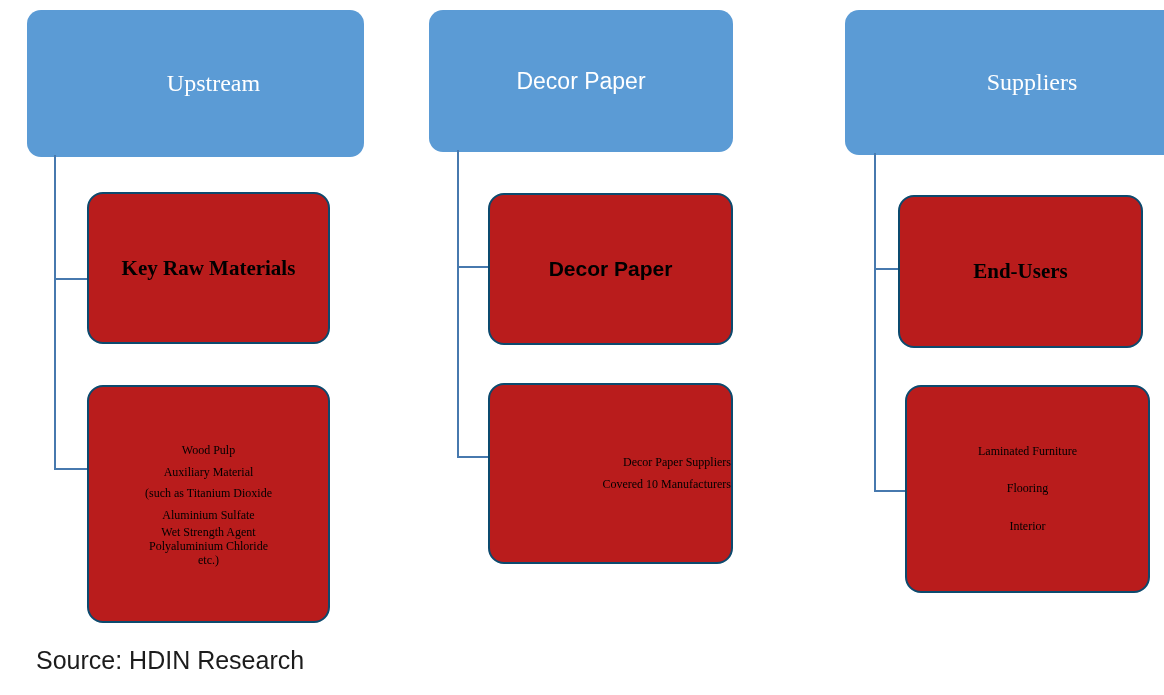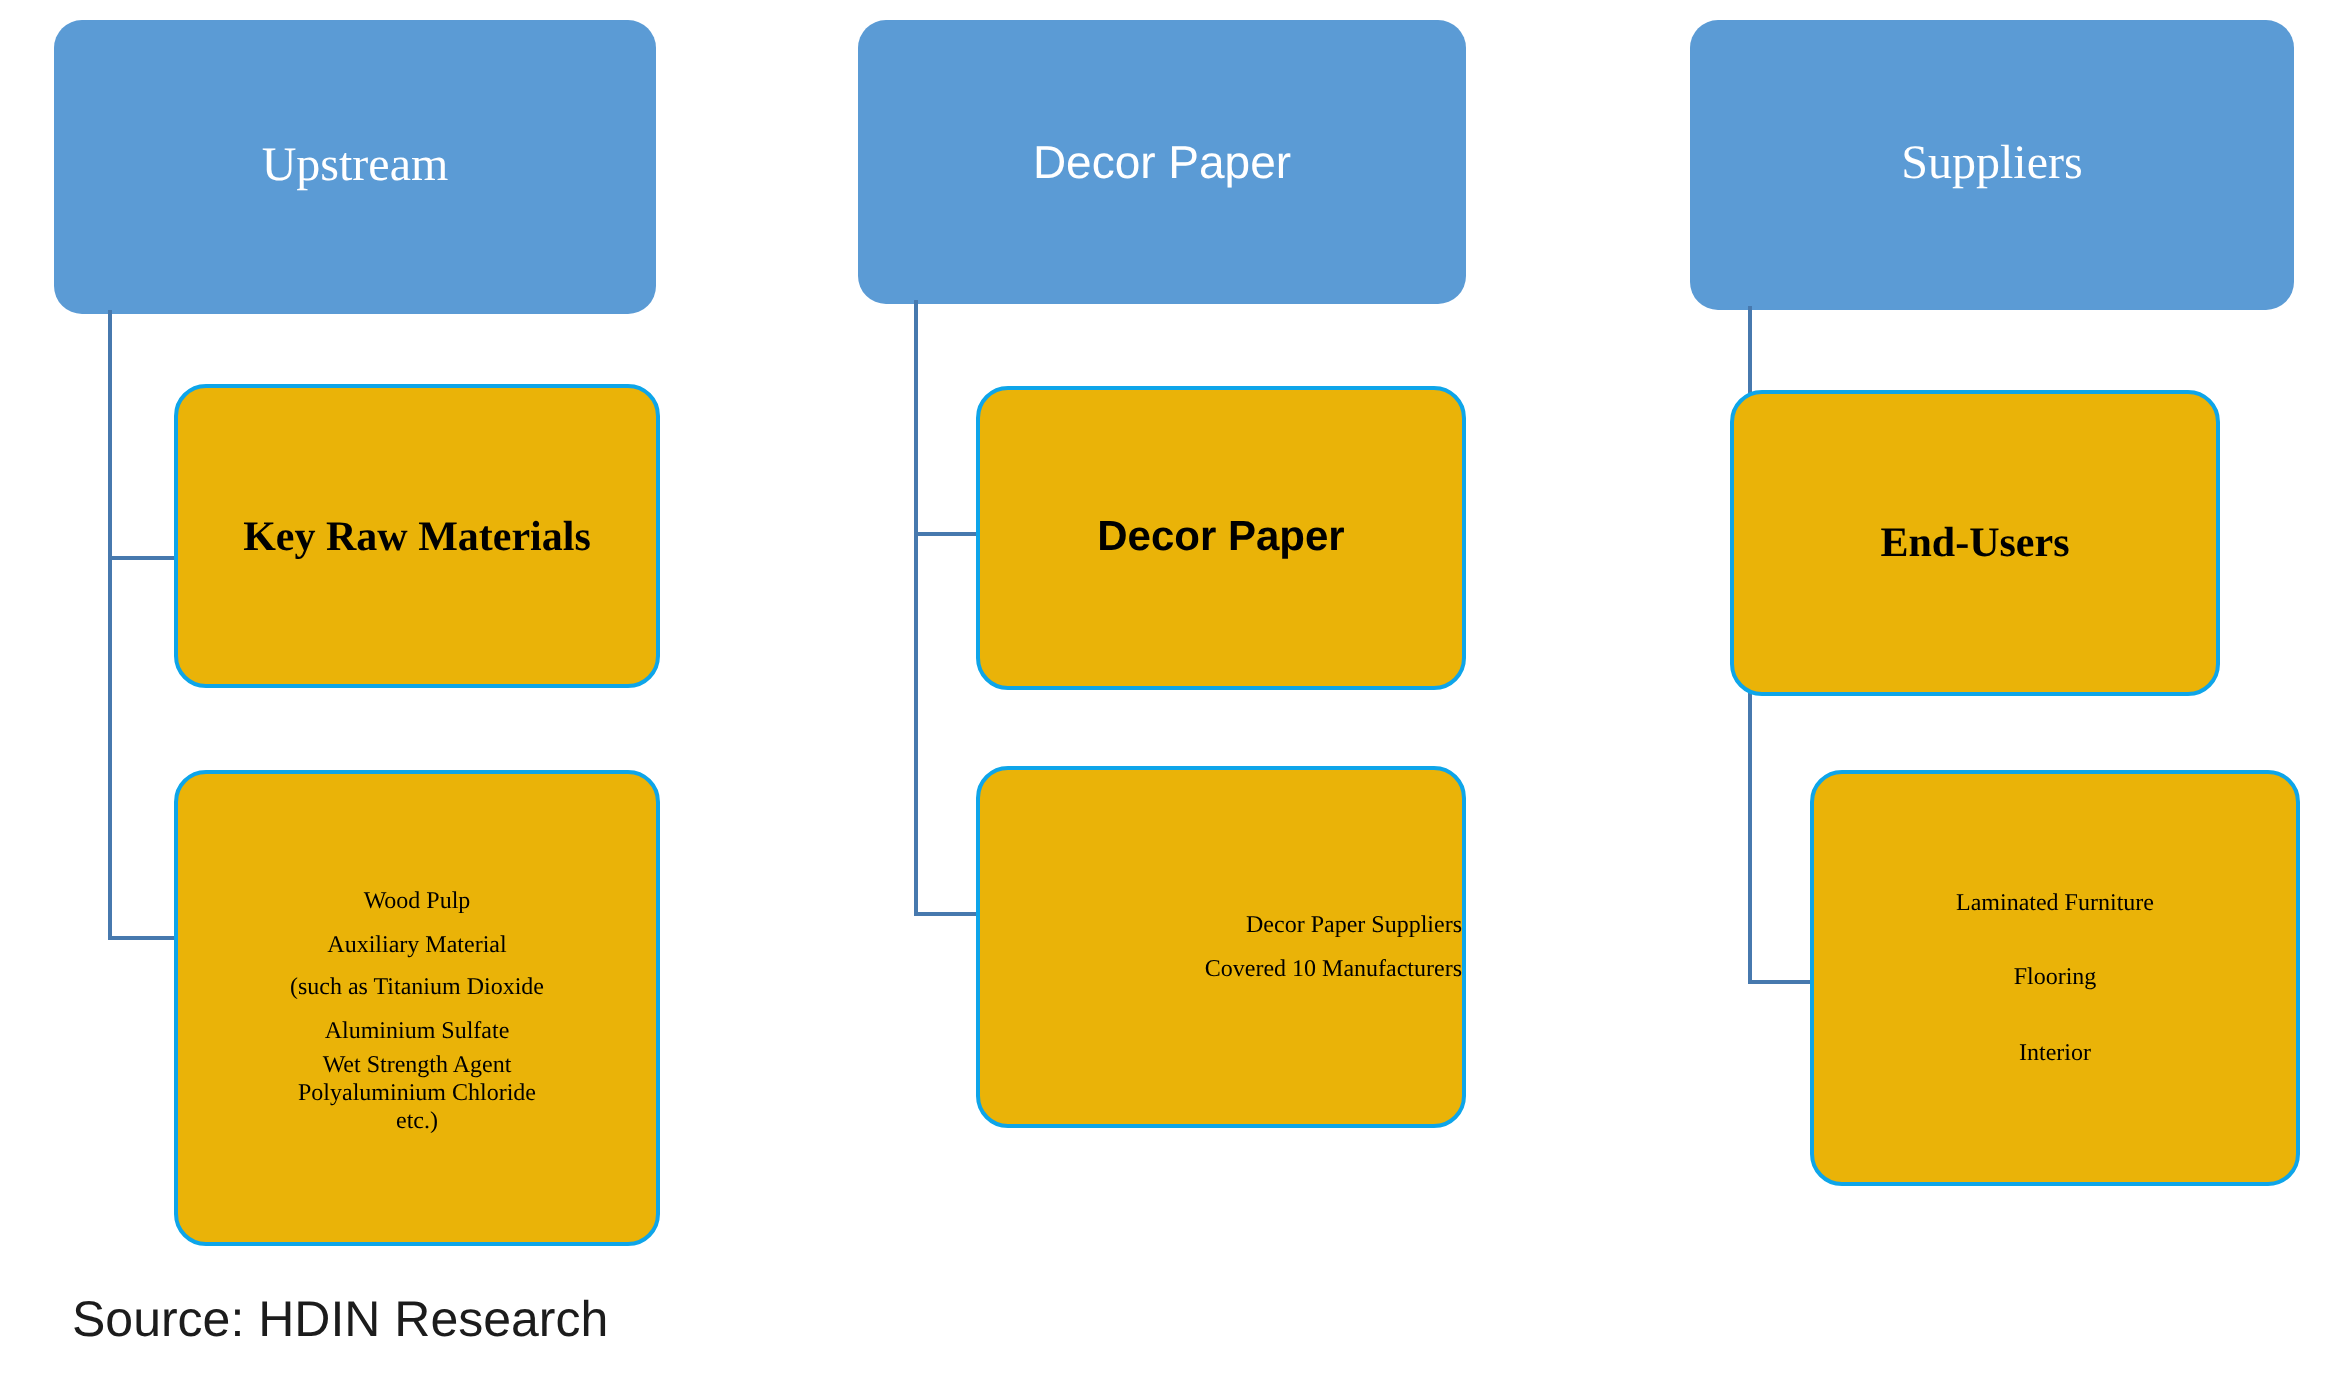--- a/index.html
+++ b/index.html
@@ -7,50 +7,50 @@
   .canvas {
     position:relative; width:1164px; height:695px; background:#ffffff;
     font-family:"Liberation Serif","DejaVu Serif",serif; color:#000;
     overflow:hidden;
   }
   
   .header {
     position:absolute; background:#5B9BD5; border-radius:14px; color:#ffffff;
     display:flex; align-items:center; justify-content:center; text-align:center;
   }
-  .serif-head { font-family:"Liberation Serif","DejaVu Serif",serif; font-size:24px; }
+  .serif-head { font-family:"Liberation Serif","DejaVu Serif",serif; font-size:24px;padding-left:36px; }
   .sans-head  { font-family:"Liberation Sans","DejaVu Sans",sans-serif; font-size:23px; }
   #h1 { left:27px;  top:10px; width:301px; height:147px; }
   #h2 { left:429px; top:10px; width:304px; height:142px; }
   #h3 { left:845px; top:10px; width:302px; height:145px; }
 
   
   .vline { position:absolute; width:2px;  background:#4779AE; }
   .hline { position:absolute; height:2px; background:#4779AE; }
   #t1 { left:54px;  top:155px; height:315px; }
   #t2 { left:457px; top:150px; height:308px; }
   #t3 { left:874px; top:153px; height:339px; }
   #br11 { left:54px;  top:278px; width:33px; }
   #br12 { left:54px;  top:468px; width:33px; }
   #br21 { left:457px; top:266px; width:31px; }
   #br22 { left:457px; top:456px; width:31px; }
   #br31 { left:874px; top:268px; width:31px; }
   #br32 { left:874px; top:490px; width:31px; }
 
   
   .box {
-    position:absolute; background:#eab308; border:2px solid #0ea5e9; border-radius:16px;
+    position:absolute; background:#b91c1c; border:2px solid #0c4a6e; border-radius:16px;
     display:flex; flex-direction:column; align-items:center; justify-content:center;
     text-align:center; box-sizing:border-box;
   }
   #b11 { left:87px;  top:192px; width:243px; height:152px; }
   #b12 { left:87px;  top:385px; width:243px; height:238px; }
   #b21 { left:488px; top:193px; width:245px; height:152px; }
   #b22 { left:488px; top:383px; width:245px; height:181px;text-align:right; }
-  #b31 { left:865px; top:195px; width:245px; height:153px; }
+  #b31 { left:898px; top:195px; width:245px; height:153px; }
   #b32 { left:905px; top:385px; width:245px; height:208px;gap:16px; }
 
   .title-serif { font-weight:bold; font-size:21px; font-family:"Liberation Serif","DejaVu Serif",serif; }
   .title-sans  { font-weight:bold; font-size:21px; font-family:"Liberation Sans","DejaVu Sans",sans-serif; }
 
   .line { font-size:12px; line-height:1.3; margin:3px 0; width:100%; }
   .line.tight { line-height:1.15; margin:0; }
 
   .source {
     position:absolute; left:36px; top:646px;

